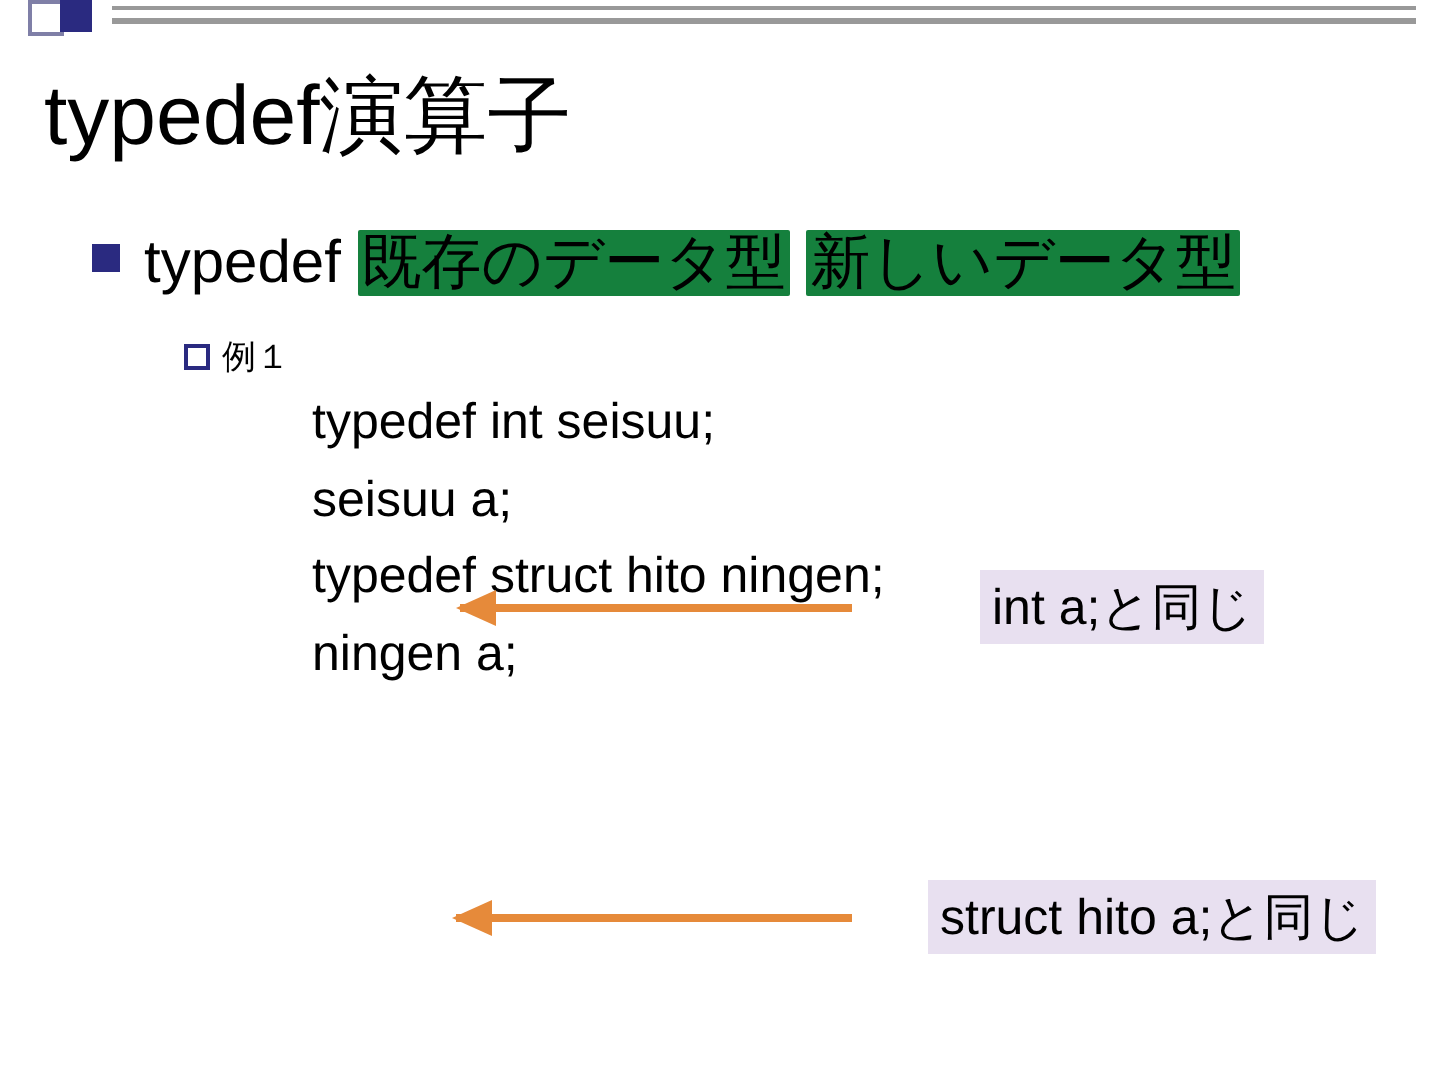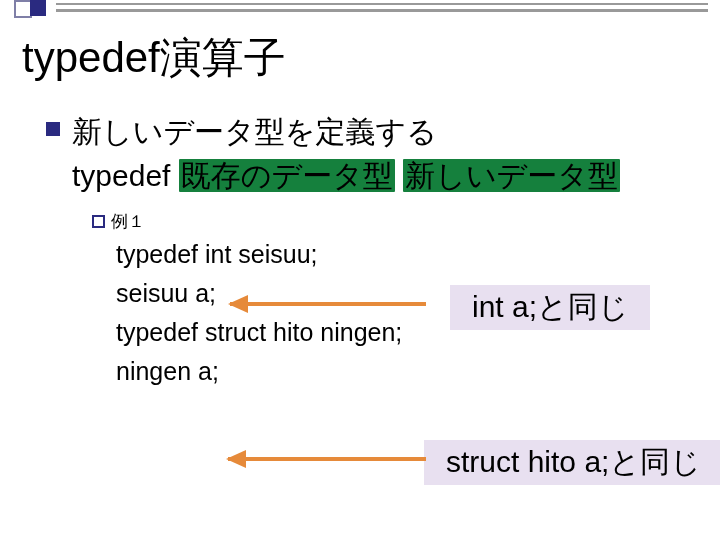--- a/index.html
+++ b/index.html
@@ -111,29 +111,30 @@
     width: 13px;
     height: 13px;
     border: 2px solid #2a2a80;
     box-sizing: border-box;
     margin-right: 6px;
     vertical-align: -1px;
   }
   .l3 {
     font-size: 25px;
     line-height: 1.55;
-    margin-left: 68px;
+    margin-left: 108px;
     white-space: nowrap;
   }
   .note-box {
     position: absolute;
-    font-size: 30px;
+    font-size: 25px;
     background: #e8e0f0;
-    padding: 2px 22px;
-    white-space: nowrap;
+    padding: 2px 6px;
+    white-space: nowrap;
+    margin-left: 40px;
   }
   .note1 { left: 450px; top: 285px; }
   .note2 { left: 424px; top: 440px; }
 
   
   .arrow {
     position: absolute;
     height: 8px;
   }
   .arrow .shaft {
@@ -168,21 +169,20 @@
     <div class="deco-line-a"></div>
     <div class="deco-line-b"></div>
   </div>
 
   <div class="title">typedef演算子</div>
 
   <div class="body">
 
     <div class="l1">
       <span class="bullet1"></span>
-      <div class="l1-text">新しいデータ型を定義する</div>
       <div class="typedef-line">
         <span>typedef </span><span class="hl-pink">既存のデータ型</span><span> </span><span class="hl-pink">新しいデータ型</span>
       </div>
     </div>
 
     <div style="height:12px"></div>
 
     <div class="l2">
       <span class="bullet2"></span><span>例１</span>
     </div>

